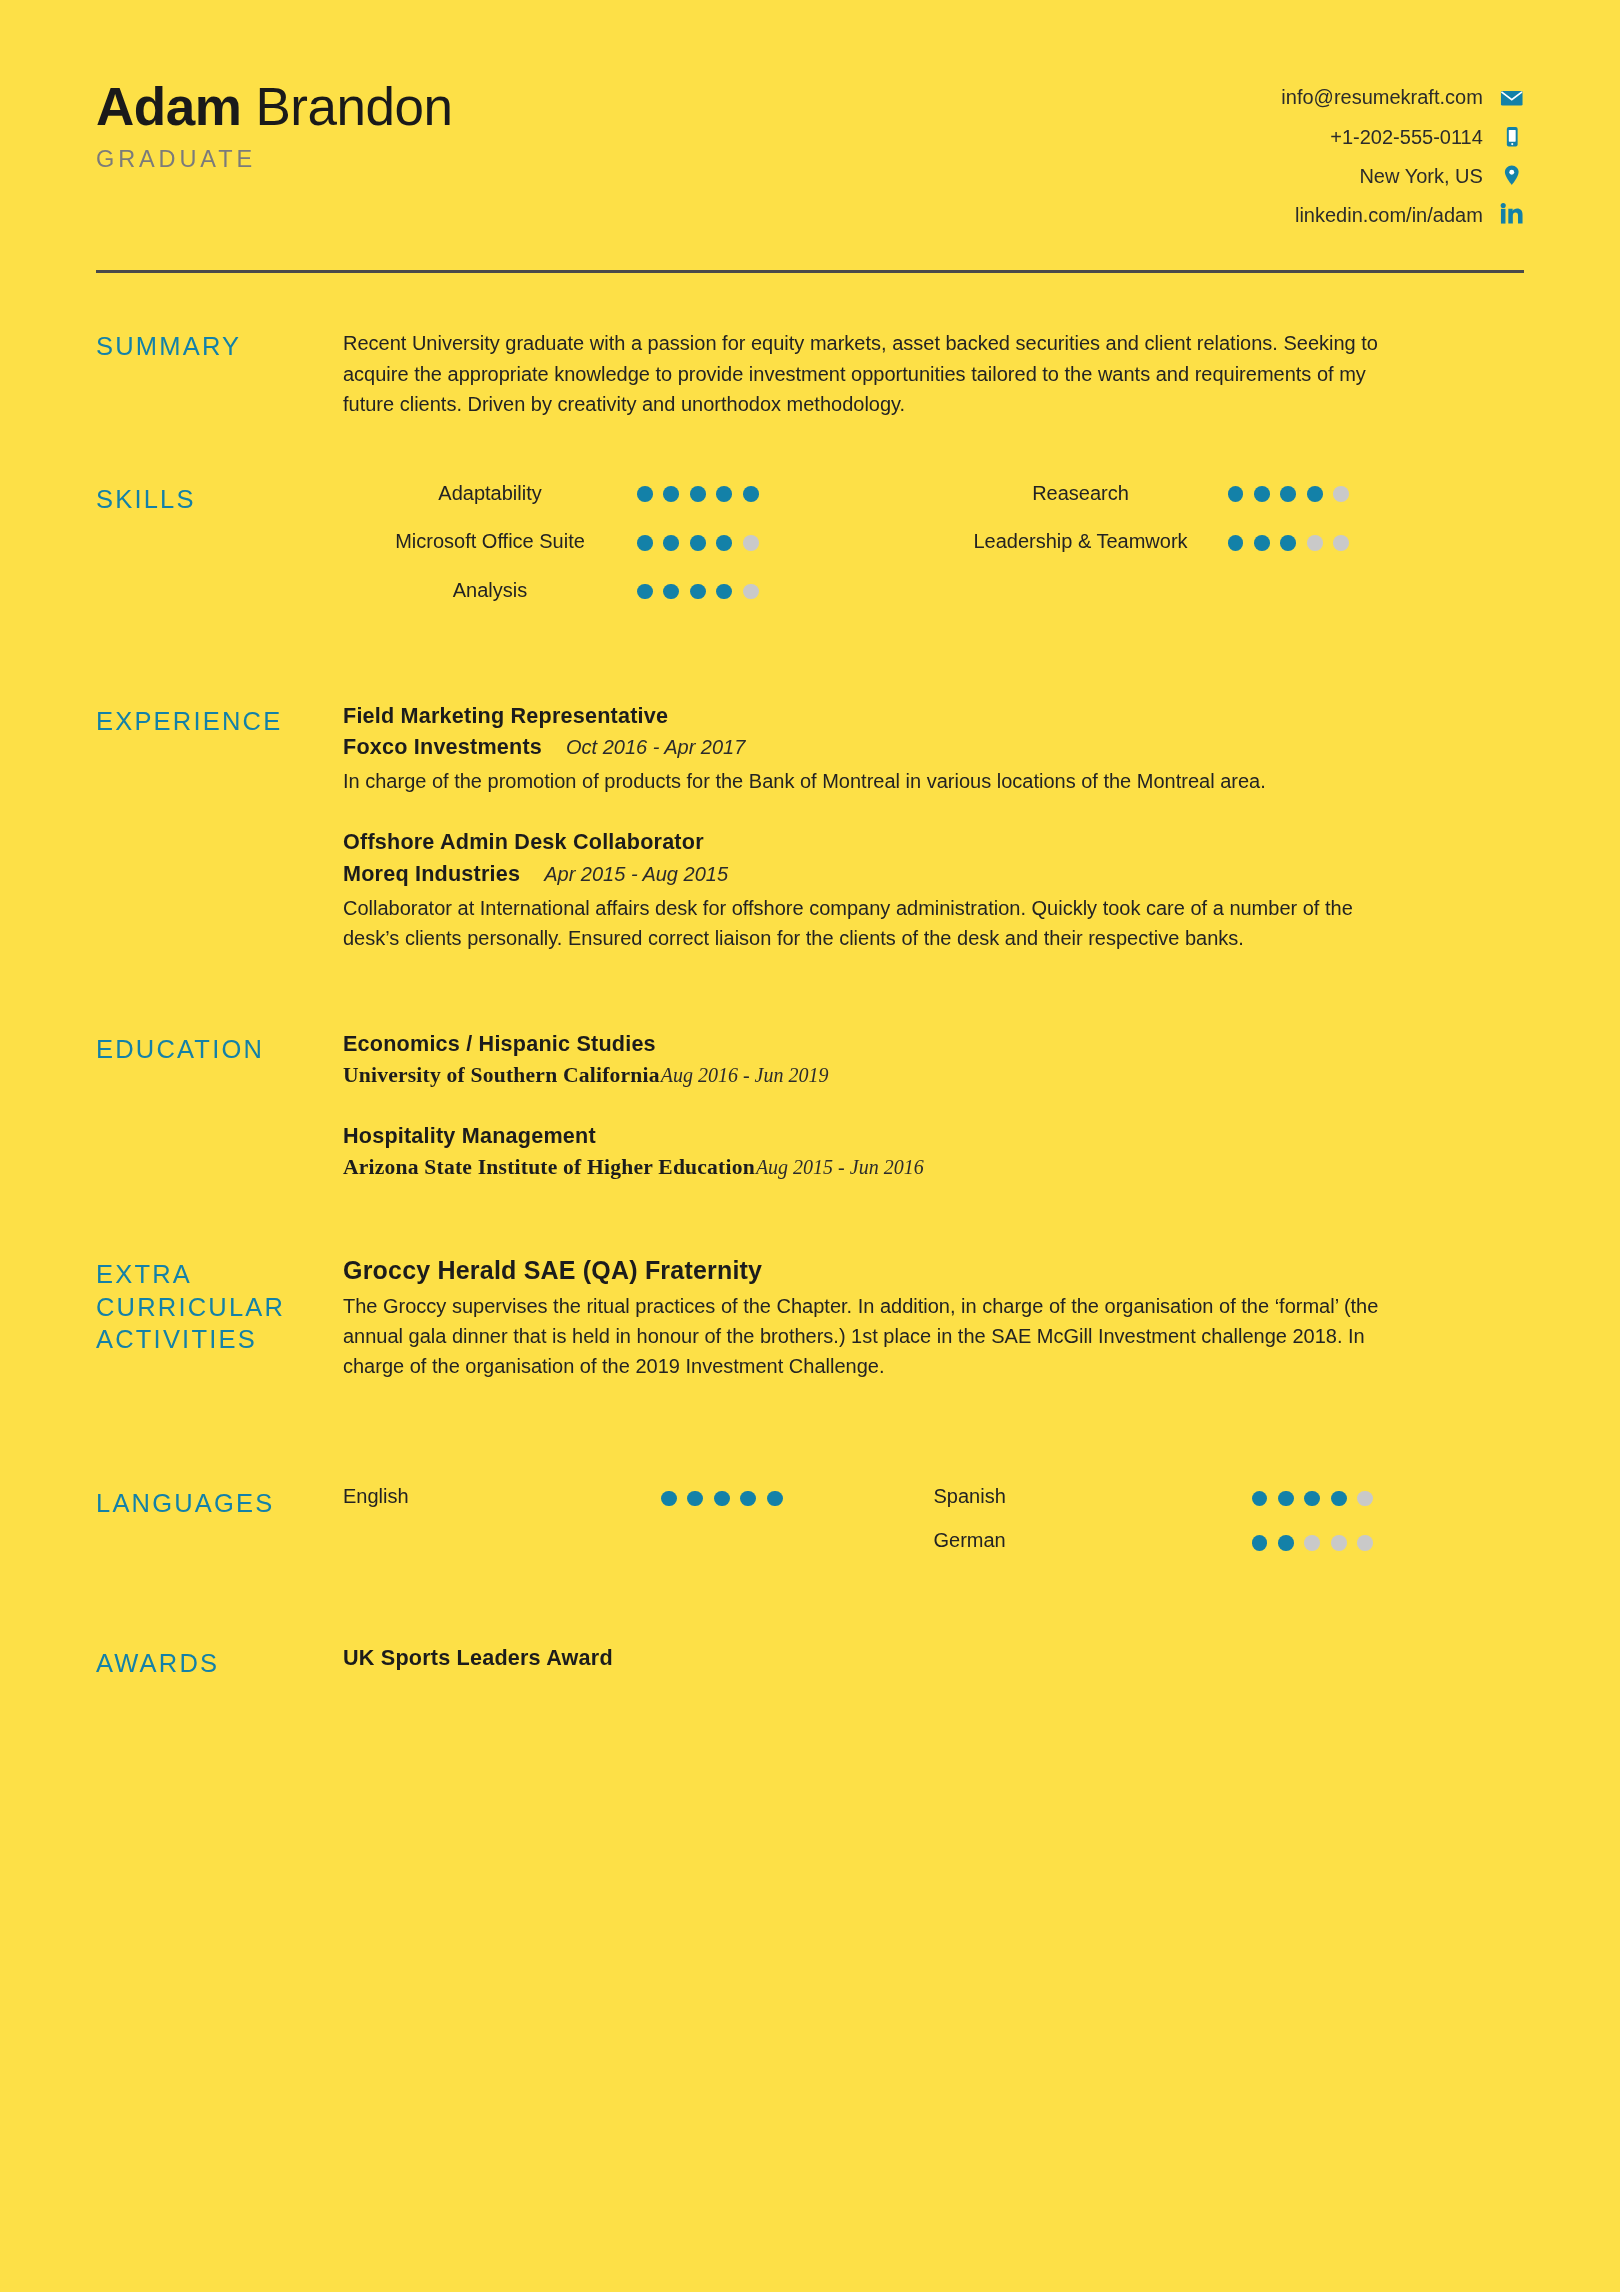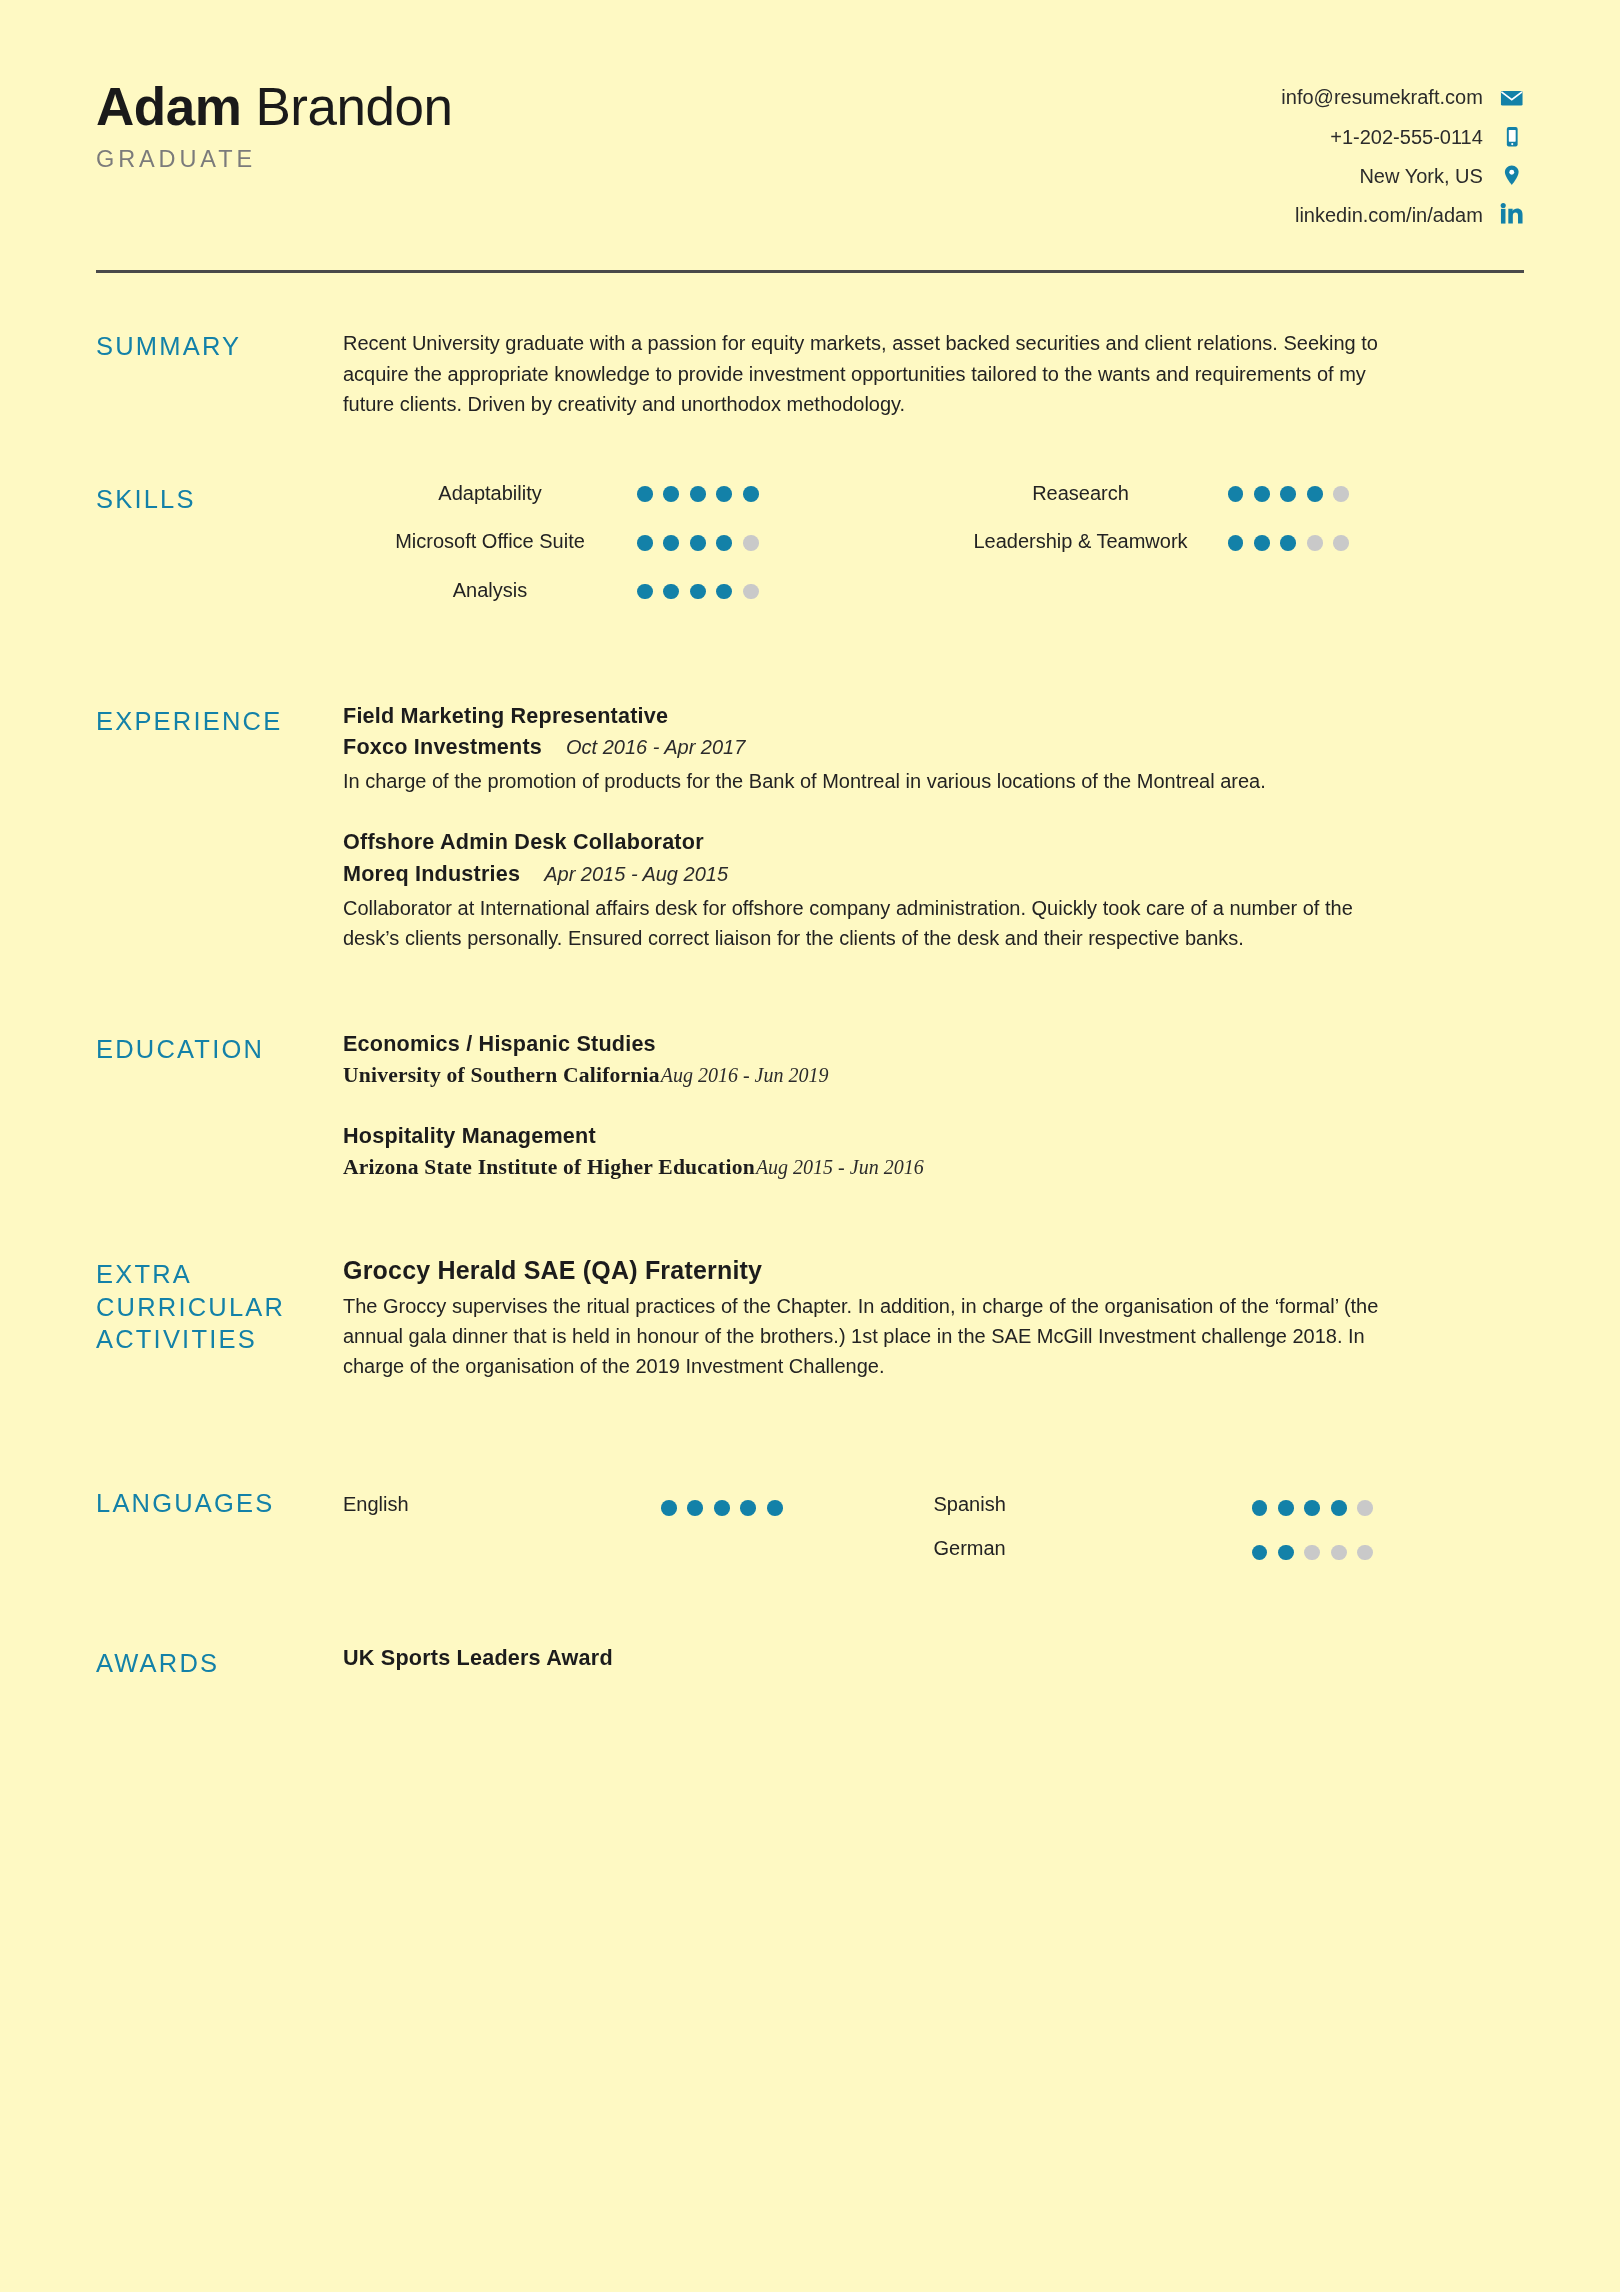--- a/index.html
+++ b/index.html
@@ -13,21 +13,21 @@
     font-family: "Liberation Sans", sans-serif;
     color: #222222;
     -webkit-font-smoothing: antialiased;
   }
   .page {
     position: relative;
     width: 1620px;
     height: 2293px;
     box-sizing: border-box;
     padding: 0 96px;
-    background: #fef9c3;
+    background: #fde047;
   }
 
   
   .header {
     display: flex;
     justify-content: space-between;
     align-items: flex-start;
     padding-top: 71px;
   }
   .name-block {
@@ -223,21 +223,21 @@
   .extra-desc {
     font-size: 20px;
     line-height: 1.5;
     color: #232323;
     max-width: 1088px;
   }
 
   #languages-section { margin-top: 104px; }
   .lang-row {
     display: flex;
-    align-items: flex-end;
+    align-items: flex-start;
     margin-bottom: 13.7px;
     min-height: 31px;
     gap: 24px;
   }
   .lang-label {
     width: 294px;
     flex: 0 0 294px;
     font-size: 20px;
     color: #232323;
   }

